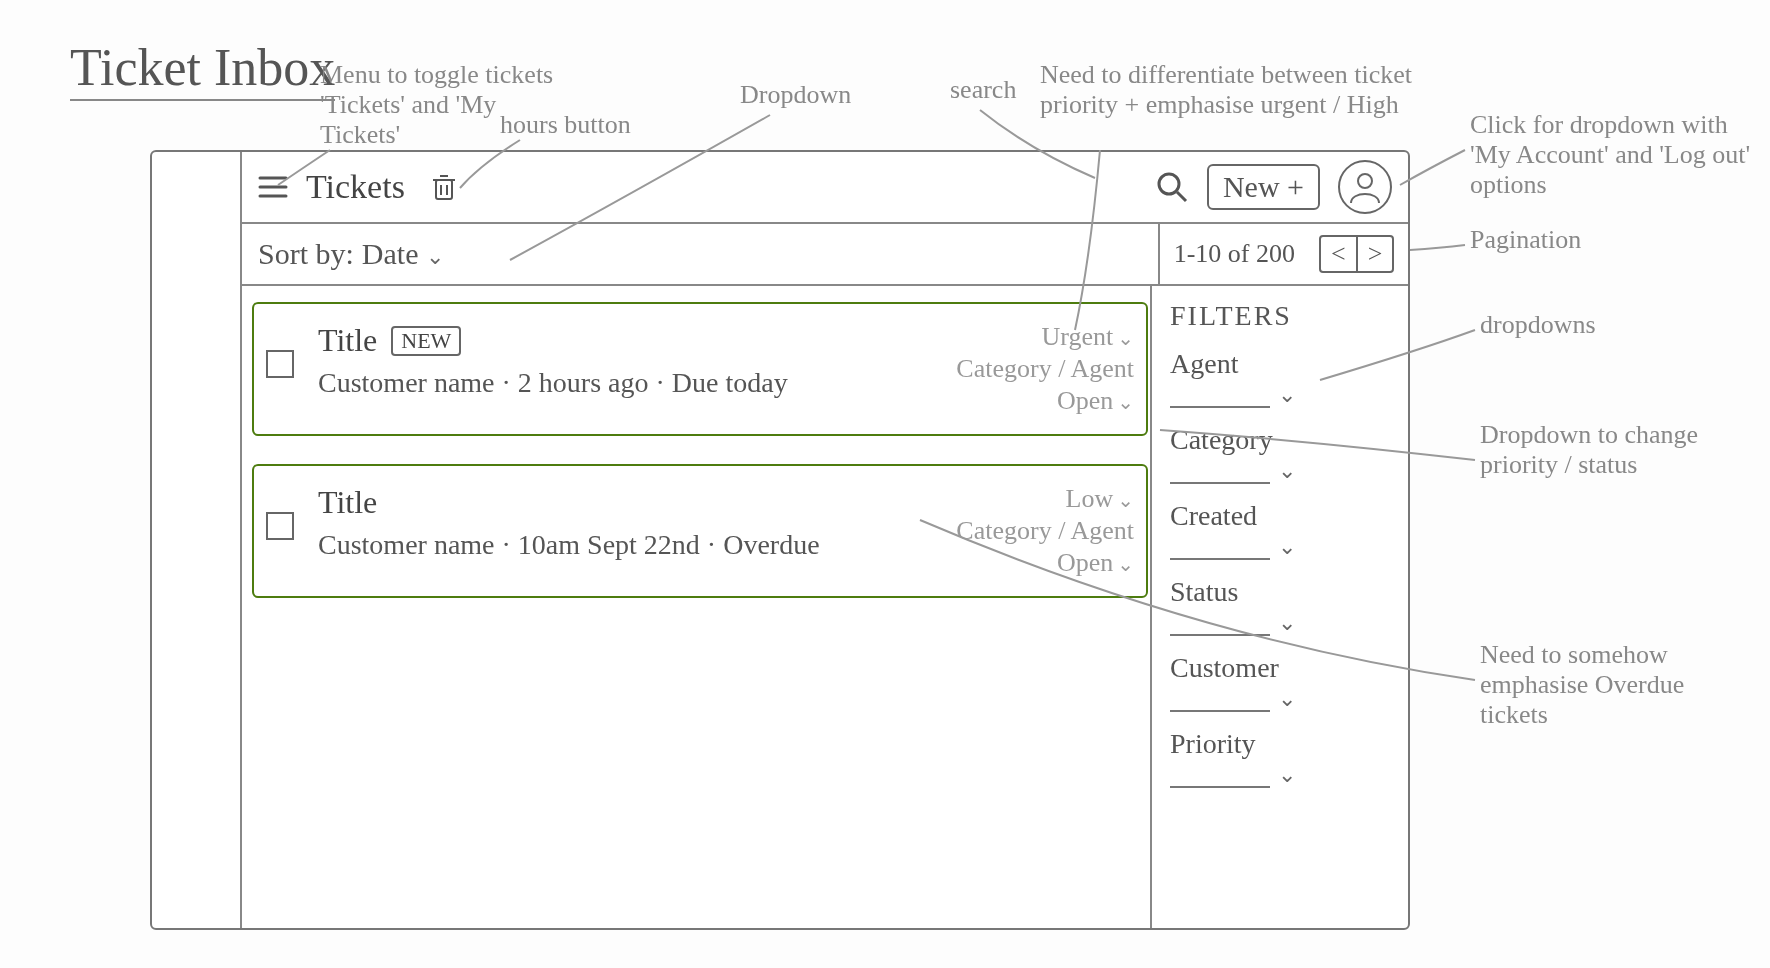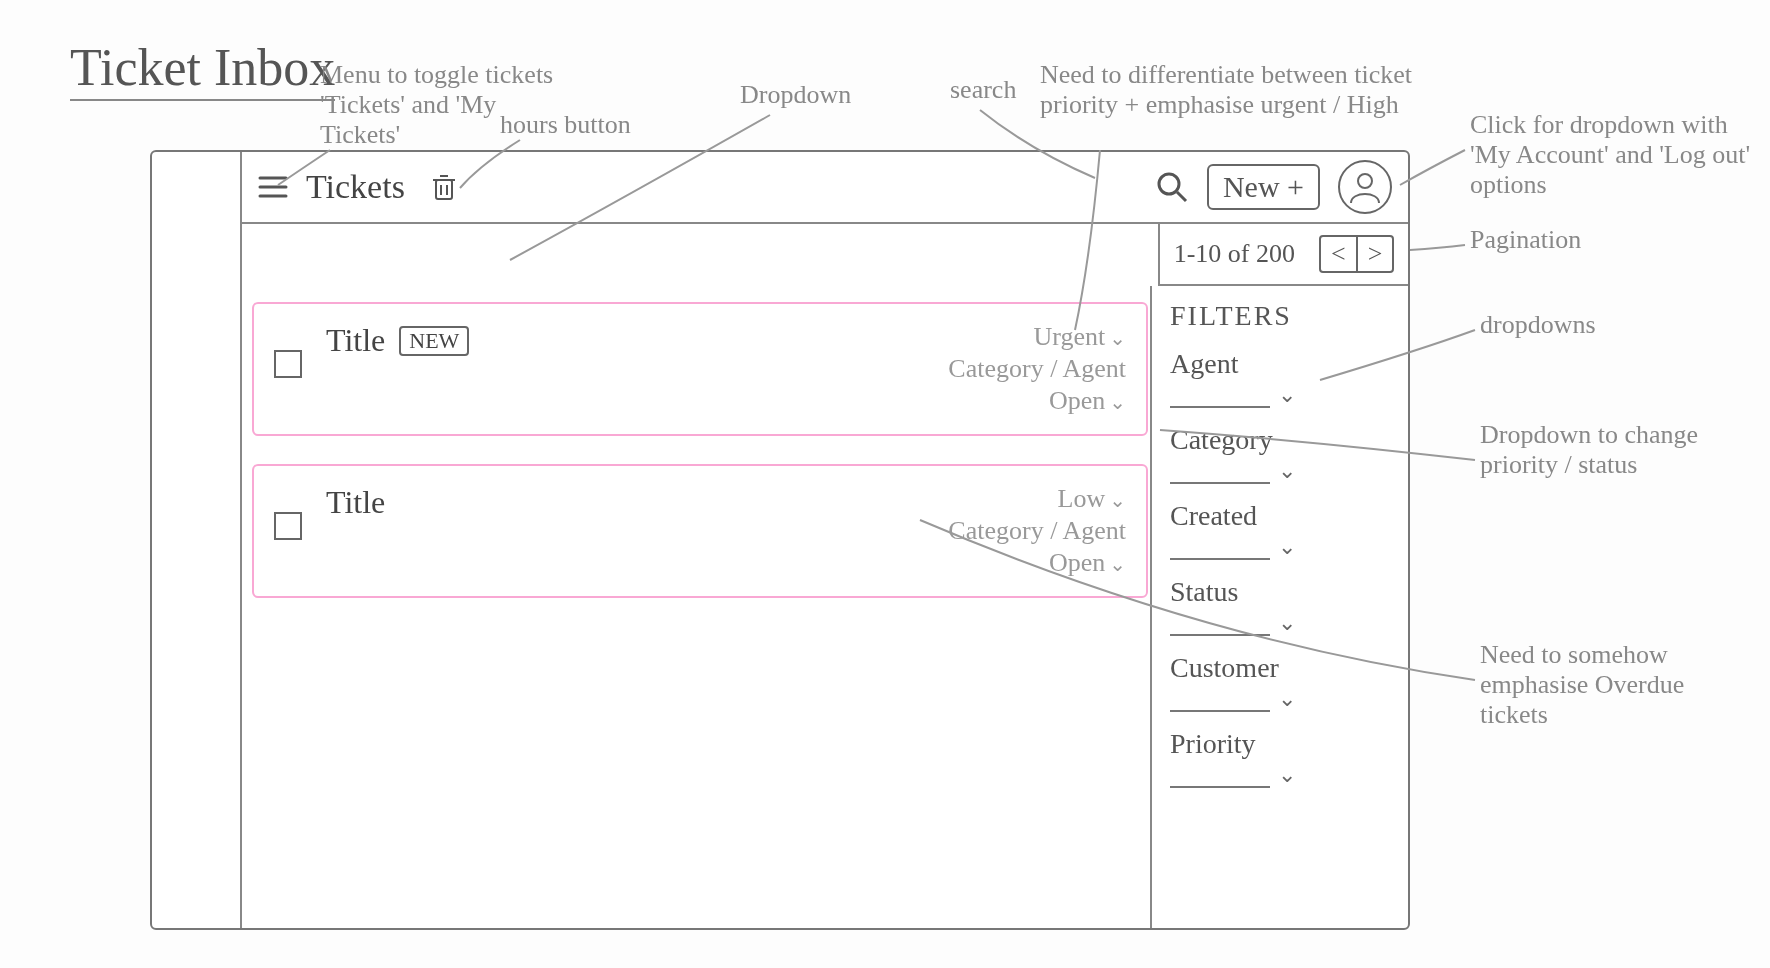--- a/index.html
+++ b/index.html
@@ -108,23 +108,23 @@
       border-right: 2px solid #666;
     }
     .pager-box > span:last-child { border-right: none; }
     
     .ticket-list {
       position: absolute;
       top: 150px; left: 100px; right: 260px; bottom: 12px;
       display: flex; flex-direction: column; gap: 28px;
     }
     .ticket-card {
-      border: 2px solid #f9a8d4;
+      border: 2px solid #4d7c0f;
       border-radius: 6px;
-      padding: 18px 20px;
+      padding: 18px 12px;
       display: flex;
       gap: 24px;
       align-items: flex-start;
     }
     .checkbox-sq {
       width: 28px; height: 28px;
       border: 2px solid #666;
       margin-top: 28px;
     }
     .ticket-main { flex: 1; }
@@ -239,52 +239,65 @@
     <span class="avatar-circle">
       <svg width="40" height="40" viewBox="0 0 40 40">
           <g stroke="#666" stroke-width="2" fill="none">
             <circle cx="20" cy="14" r="7"></circle>
             <path d="M6 36 C 6 24, 34 24, 34 36"></path>
           </g>
         </svg>
     </span>
   </div>
 
+  <div class="sortbar">
+    <span>Sort by:</span>
+    <span>
+      <span>Date</span>
+      <span class="chev">⌄</span>
+    </span>
+  </div>
 
   <div class="pagination">
     <span>1-10 of 200</span>
     <span class="pager-box">
       <span>&lt;</span>
       <span>&gt;</span>
     </span>
   </div>
 
   <div class="ticket-list">
 
     <div class="ticket-card">
       <div class="checkbox-sq"></div>
       <div class="ticket-main">
         <div class="ticket-title-row">
           <span>Title</span>
           <span class="new-badge">NEW</span>
         </div>
+        <div class="ticket-meta">
+          <span>Customer name</span> · <span>2 hours ago</span> · <span>Due today</span>
+        </div>
       </div>
       <div class="ticket-right">
         <span><span>Urgent</span><span class="dd-chev">⌄</span></span>
         <span>Category / Agent</span>
         <span><span>Open</span><span class="dd-chev">⌄</span></span>
       </div>
     </div>
 
     <div class="ticket-card">
       <div class="checkbox-sq"></div>
       <div class="ticket-main">
         <div class="ticket-title-row">
           <span>Title</span>
         </div>
+        <div class="ticket-meta">
+          <span>Customer name</span> · <span>10am Sept 22nd</span> · <span>Overdue</span>
+        </div>
       </div>
       <div class="ticket-right">
         <span><span>Low</span><span class="dd-chev">⌄</span></span>
         <span>Category / Agent</span>
         <span><span>Open</span><span class="dd-chev">⌄</span></span>
       </div>
     </div>
   </div>
 
   <div class="filters-panel">

